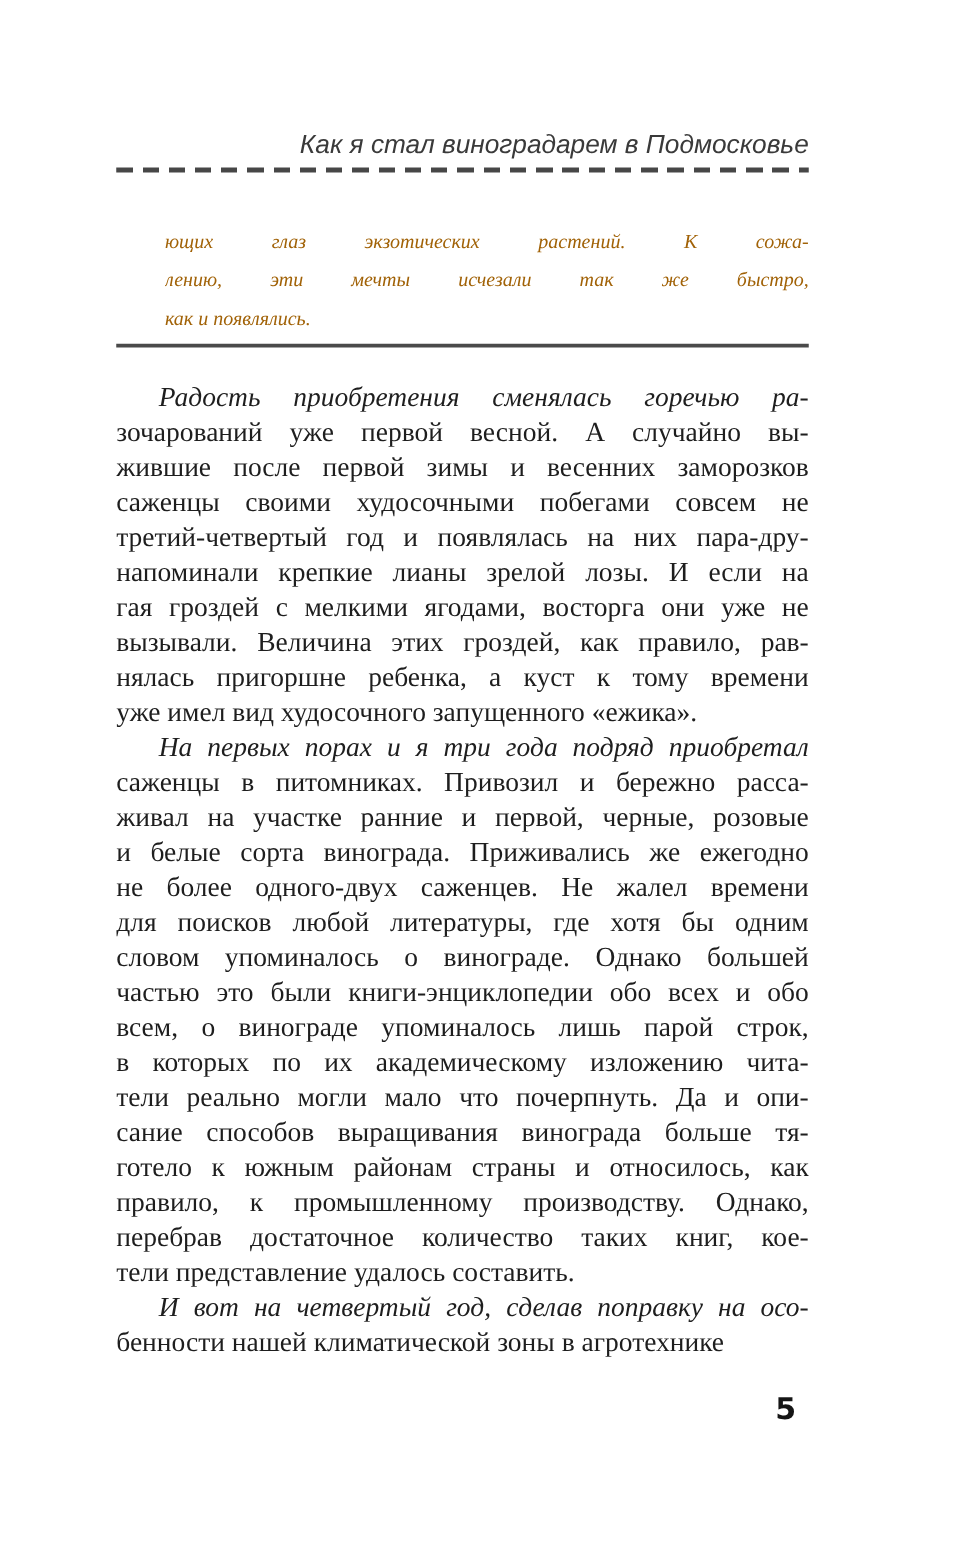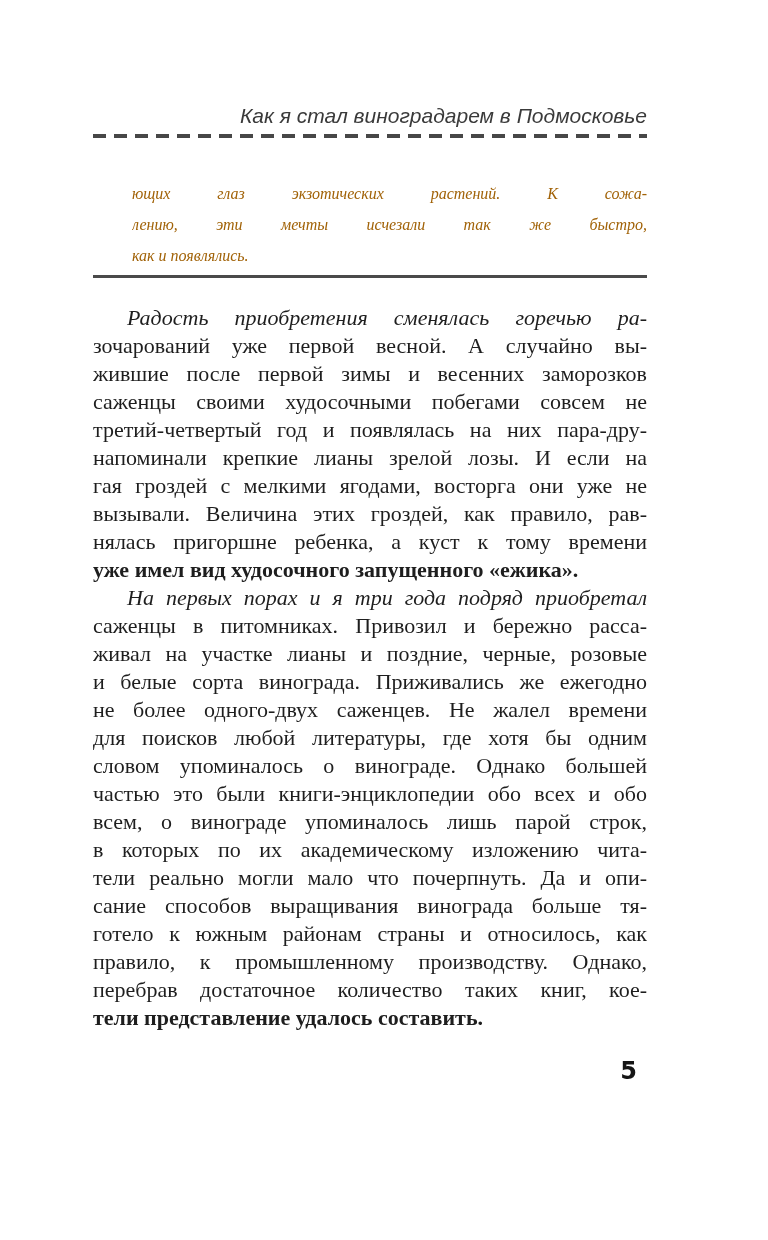--- a/index.html
+++ b/index.html
@@ -62,21 +62,21 @@
     font-family: "Liberation Serif", serif;
     font-size: 22px;
     line-height: 28px;
     height: 28px;
     color: #1e1e1e;
     text-align: justify;
     text-align-last: justify;
     overflow: hidden;
   }
   .body-text .line.first { text-indent: 34px; font-style: italic; }
-  .body-text .line.last { text-align-last: left; font-weight: bold; }
+  .body-text .line.last { text-align-last: left; }
   .folio {
     margin-top: 24px;
     padding-right: 10px;
     text-align: right;
     font-family: "DejaVu Sans", sans-serif;
     font-weight: bold;
     font-size: 24px;
     line-height: 30px;
     color: #151515;
   }
@@ -110,33 +110,37 @@
           <div class="line">третий-четвертый год и появлялась на них пара-дру-</div>
           <div class="line">напоминали крепкие лианы зрелой лозы. И если на</div>
           <div class="line">гая гроздей с мелкими ягодами, восторга они уже не</div>
           <div class="line">вызывали. Величина этих гроздей, как правило, рав-</div>
           <div class="line">нялась пригоршне ребенка, а куст к тому времени</div>
           <div class="line last">уже имел вид худосочного запущенного «ежика».</div>
         </div>
         <div class="para">
           <div class="line first">На первых порах и я три года подряд приобретал</div>
           <div class="line">саженцы в питомниках. Привозил и бережно расса-</div>
-          <div class="line">живал на участке лианы и поздние, черные, розовые</div>
+          <div class="line">живал на участке ранние и первой, черные, розовые</div>
           <div class="line">и белые сорта винограда. Приживались же ежегодно</div>
           <div class="line">не более одного-двух саженцев. Не жалел времени</div>
           <div class="line">для поисков любой литературы, где хотя бы одним</div>
           <div class="line">словом упоминалось о винограде. Однако большей</div>
           <div class="line">частью это были книги-энциклопедии обо всех и обо</div>
           <div class="line">всем, о винограде упоминалось лишь парой строк,</div>
           <div class="line">в которых по их академическому изложению чита-</div>
           <div class="line">тели реально могли мало что почерпнуть. Да и опи-</div>
           <div class="line">сание способов выращивания винограда больше тя-</div>
           <div class="line">готело к южным районам страны и относилось, как</div>
           <div class="line">правило, к промышленному производству. Однако,</div>
           <div class="line">перебрав достаточное количество таких книг, кое-</div>
           <div class="line last">тели представление удалось составить.</div>
         </div>
+        <div class="para">
+          <div class="line first">И вот на четвертый год, сделав поправку на осо-</div>
+          <div class="line last">бенности нашей климатической зоны в агротехнике</div>
+        </div>
       </div>
 
     <div class="folio">5</div>
 
   </div>
 </div>
 
 </body></html>

